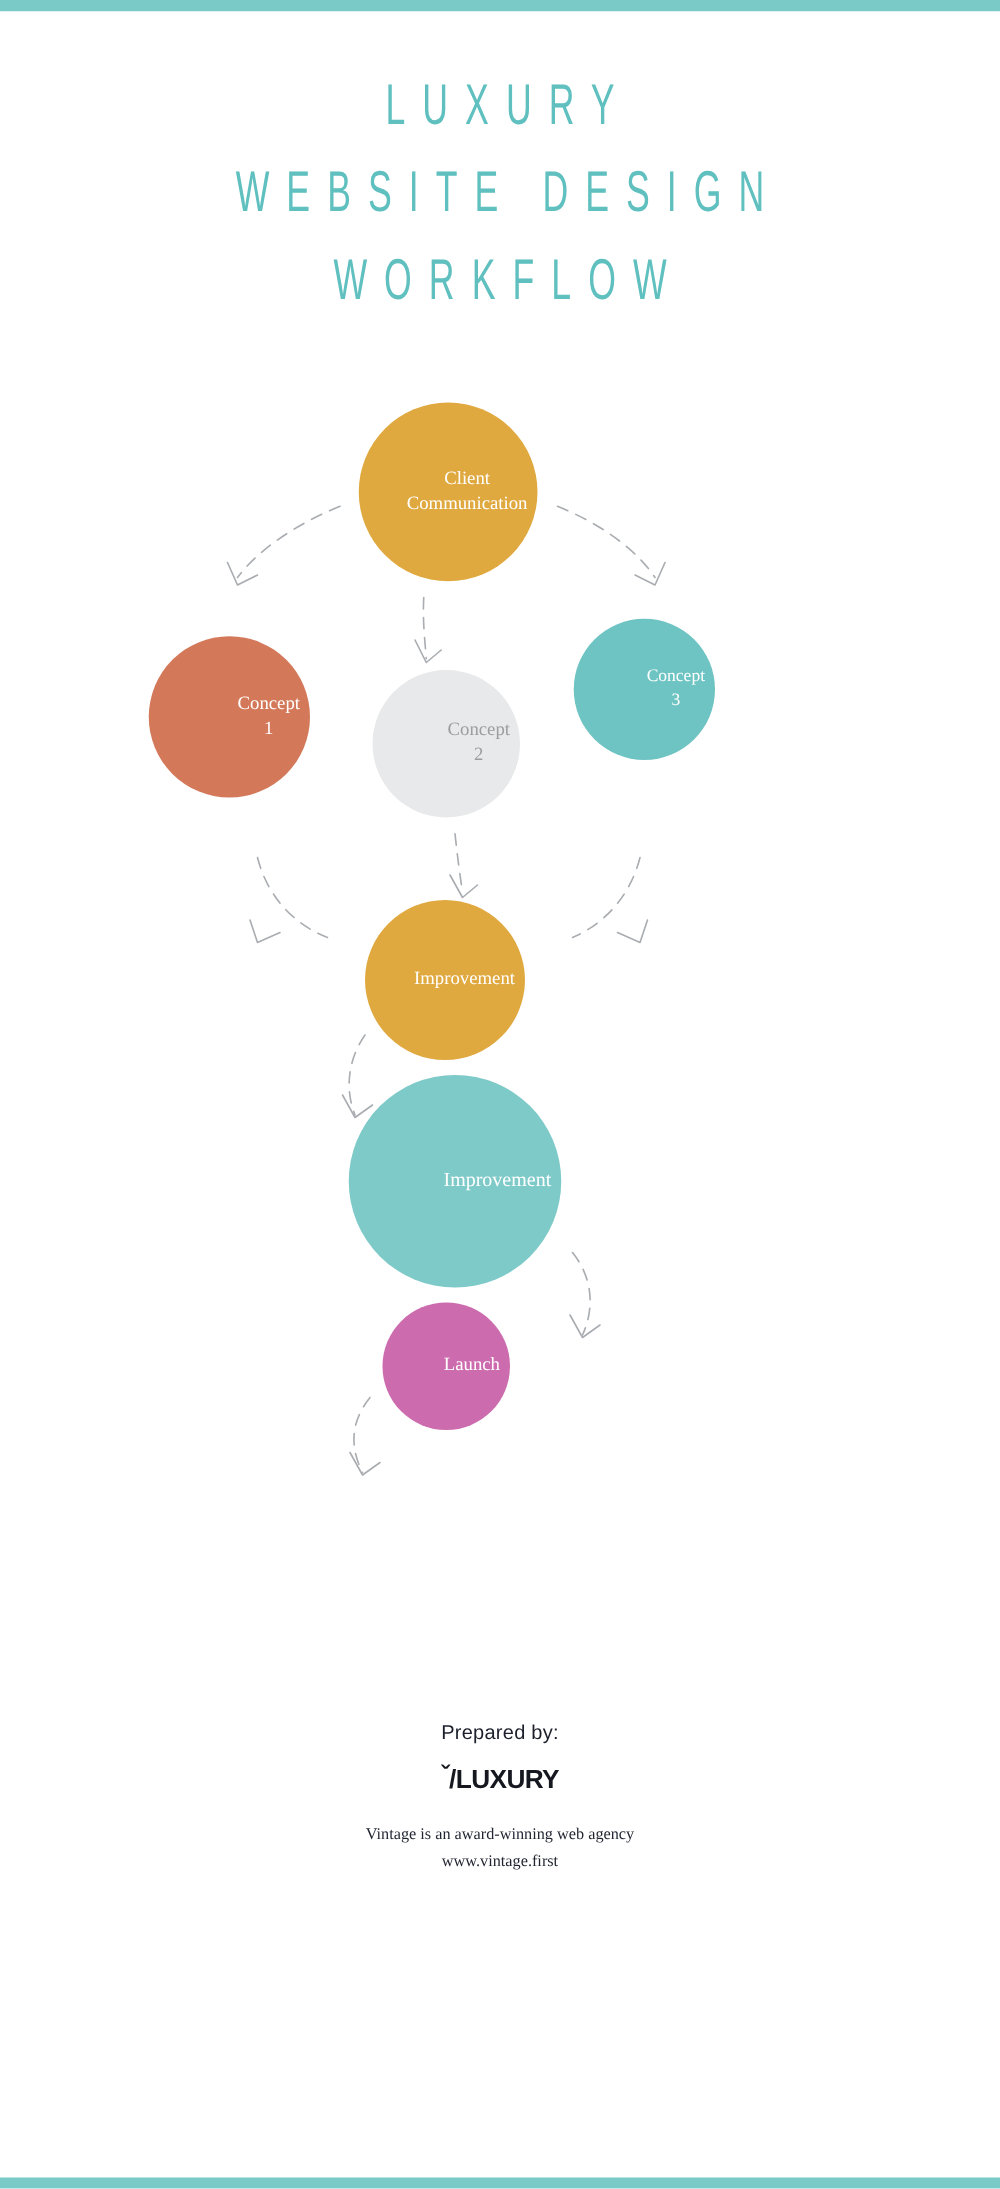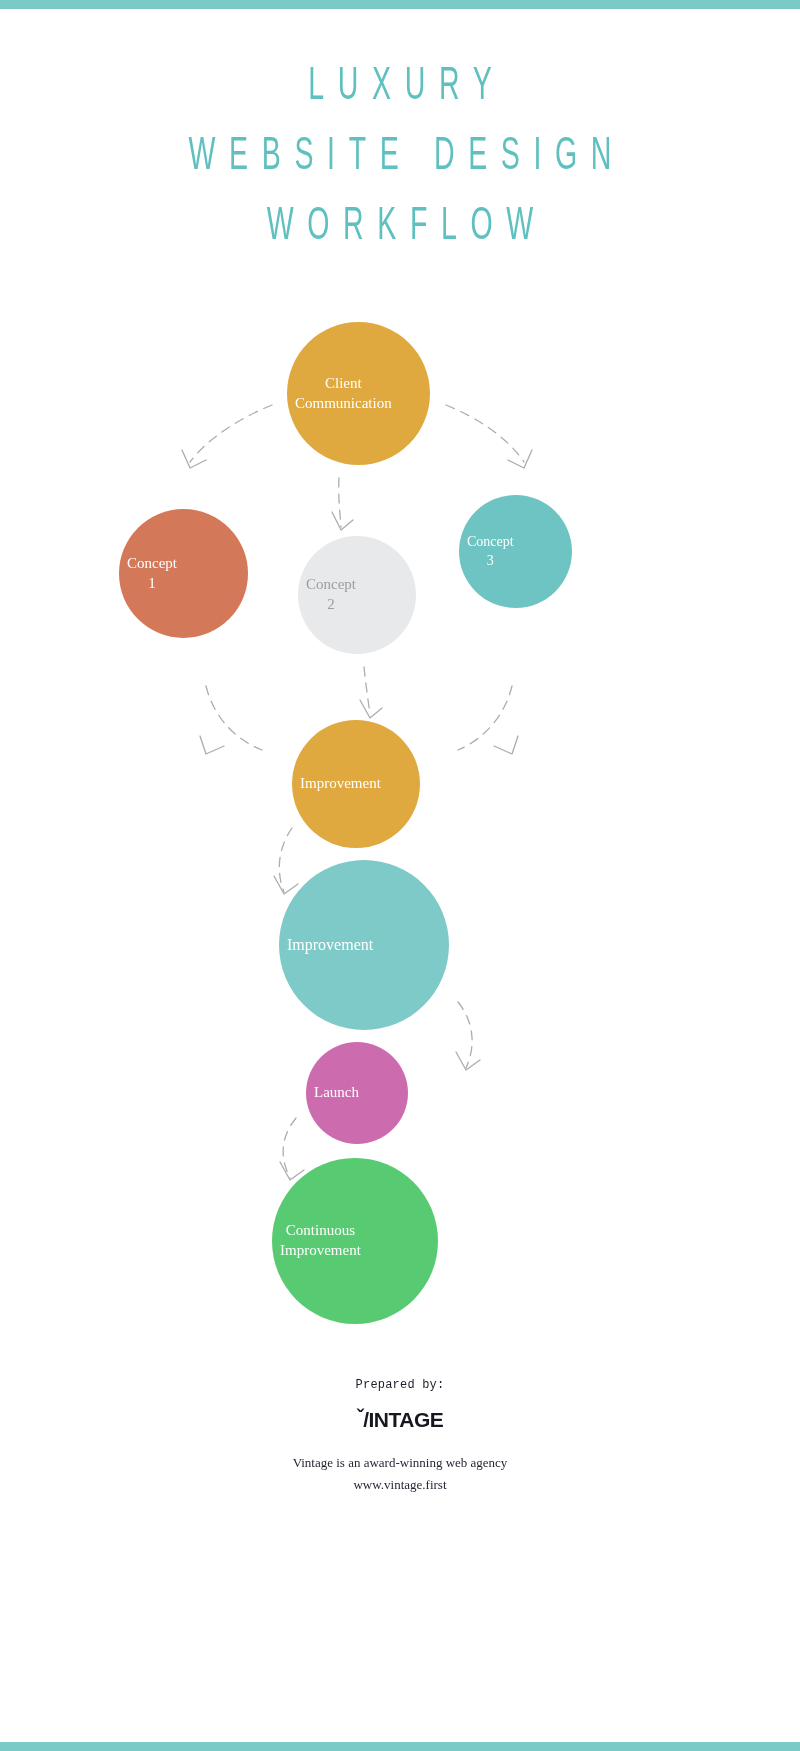--- a/index.html
+++ b/index.html
@@ -65,21 +65,21 @@
     width: 800px;
     height: 1751px;
     pointer-events: none;
   }
 
   .node {
     position: absolute;
     border-radius: 50%;
     display: flex;
     align-items: center;
-    justify-content: flex-start;
+    justify-content: flex-end;
     text-align: center;
     box-sizing: border-box;
   }
   .node .node-label {
     color: #ffffff;
     font-family: "Liberation Serif", serif;
     font-weight: 400;
     line-height: 1.32;
     padding: 0 8px;
   }
@@ -113,22 +113,22 @@
   
   #footer {
     position: absolute;
     left: 0;
     top: 1378px;
     width: 800px;
     text-align: center;
     color: #1b1f2a;
   }
   #prepared-by {
-    font-family: Liberation Mono, monospace;
-    font-size: 12px;
+    font-family: Liberation Sans, sans-serif;
+    font-size: 16px;
     letter-spacing: 0.2px;
     margin: 0 0 16px 0;
   }
   #brand-logo {
     font-family: "Liberation Sans", sans-serif;
     font-weight: bold;
     font-size: 21px;
     letter-spacing: -0.5px;
     margin: 0 0 20px 0;
     color: #15181f;
@@ -218,28 +218,25 @@
     </div>
 
     <div class="node" id="node-development" style="background: rgb(126, 202, 200);">
       <div class="node-label" style="color: rgb(255, 255, 255);">Improvement</div>
     </div>
 
     <div class="node" id="node-launch" style="background: rgb(204, 107, 174);">
       <div class="node-label" style="color: rgb(255, 255, 255);">Launch</div>
     </div>
 
-    <div class="node" id="node-improvement" style="background: rgb(88, 203, 114);">
-      <div class="node-label" style="color: rgb(255, 255, 255);"><span>Continuous</span><br><span>Improvement</span></div>
-    </div>
 
   </div>
 
   <div id="footer">
     <p id="prepared-by">Prepared by:</p>
-    <p id="brand-logo"><span class="mark">ˇ</span><span>/INTAGE</span></p>
+    <p id="brand-logo"><span class="mark">ˇ</span><span>/LUXURY</span></p>
     <p class="tagline-line">Vintage is an award-winning web agency</p>
     <p class="tagline-line">www.vintage.first</p>
   </div>
 
   <div class="bar bottom" style="background: rgb(122, 203, 200);"></div>
 
 </div>
 
 </body></html>

